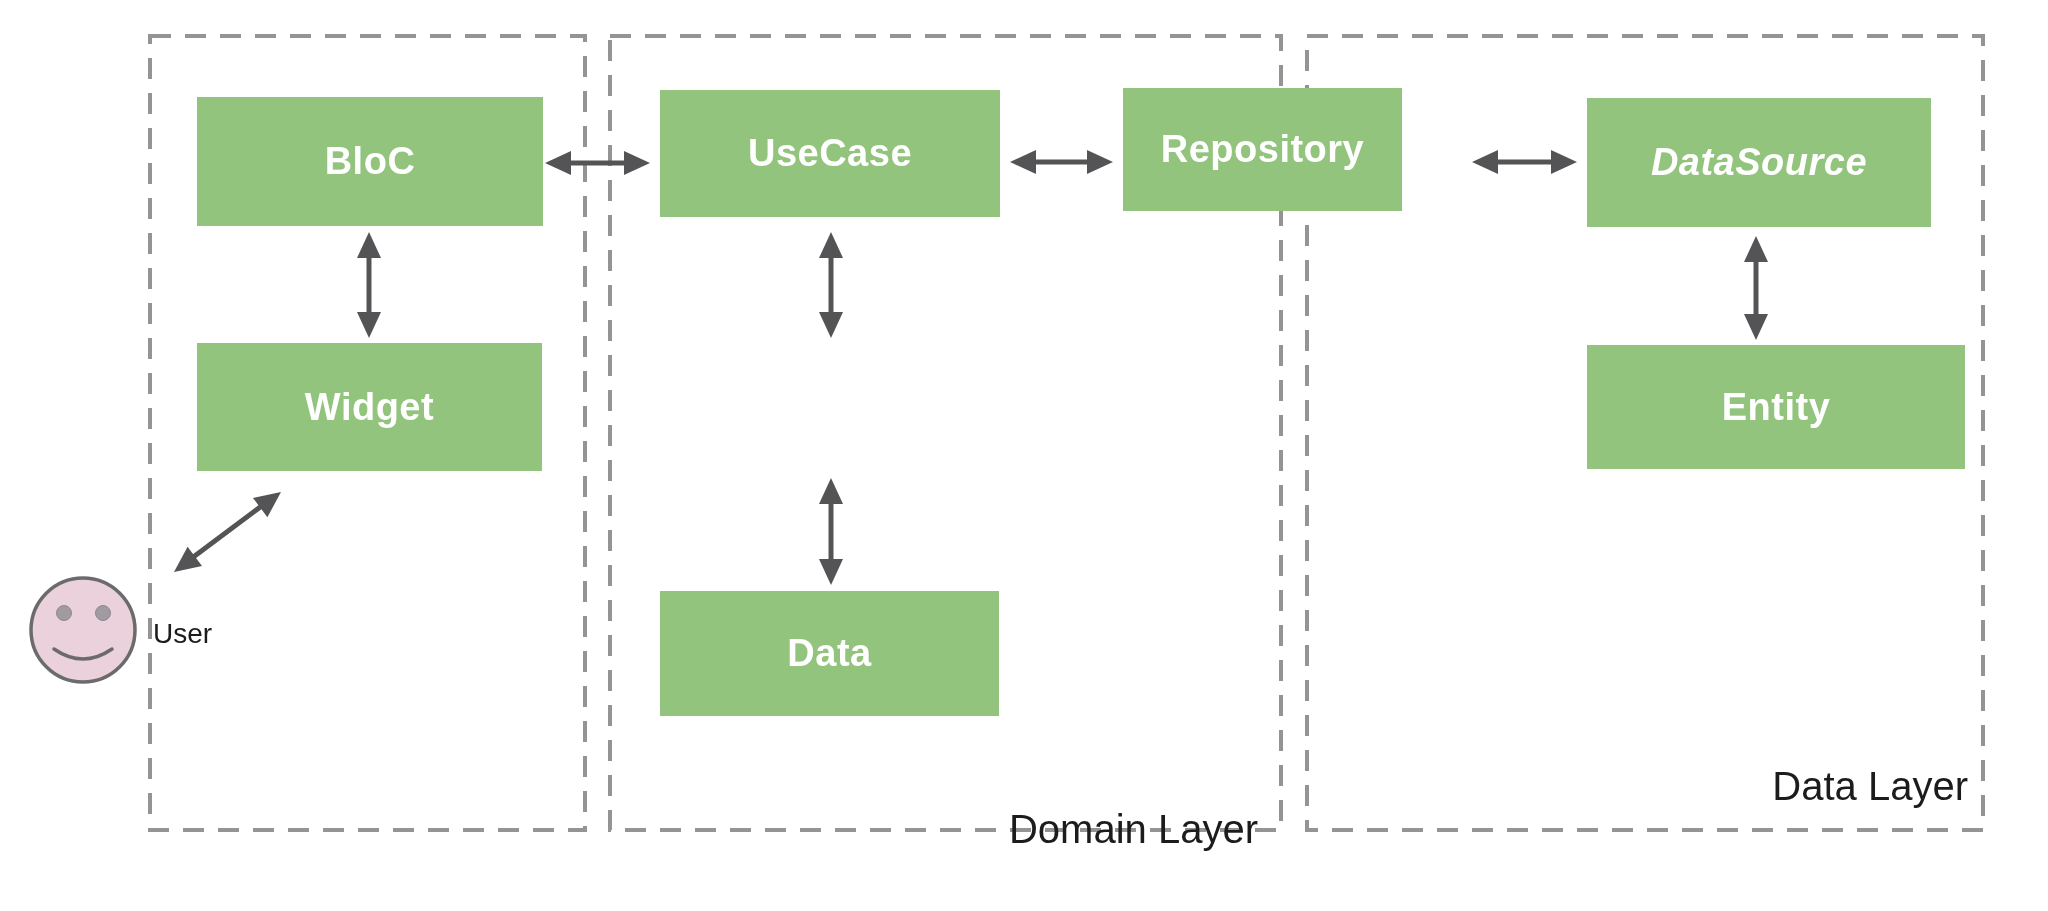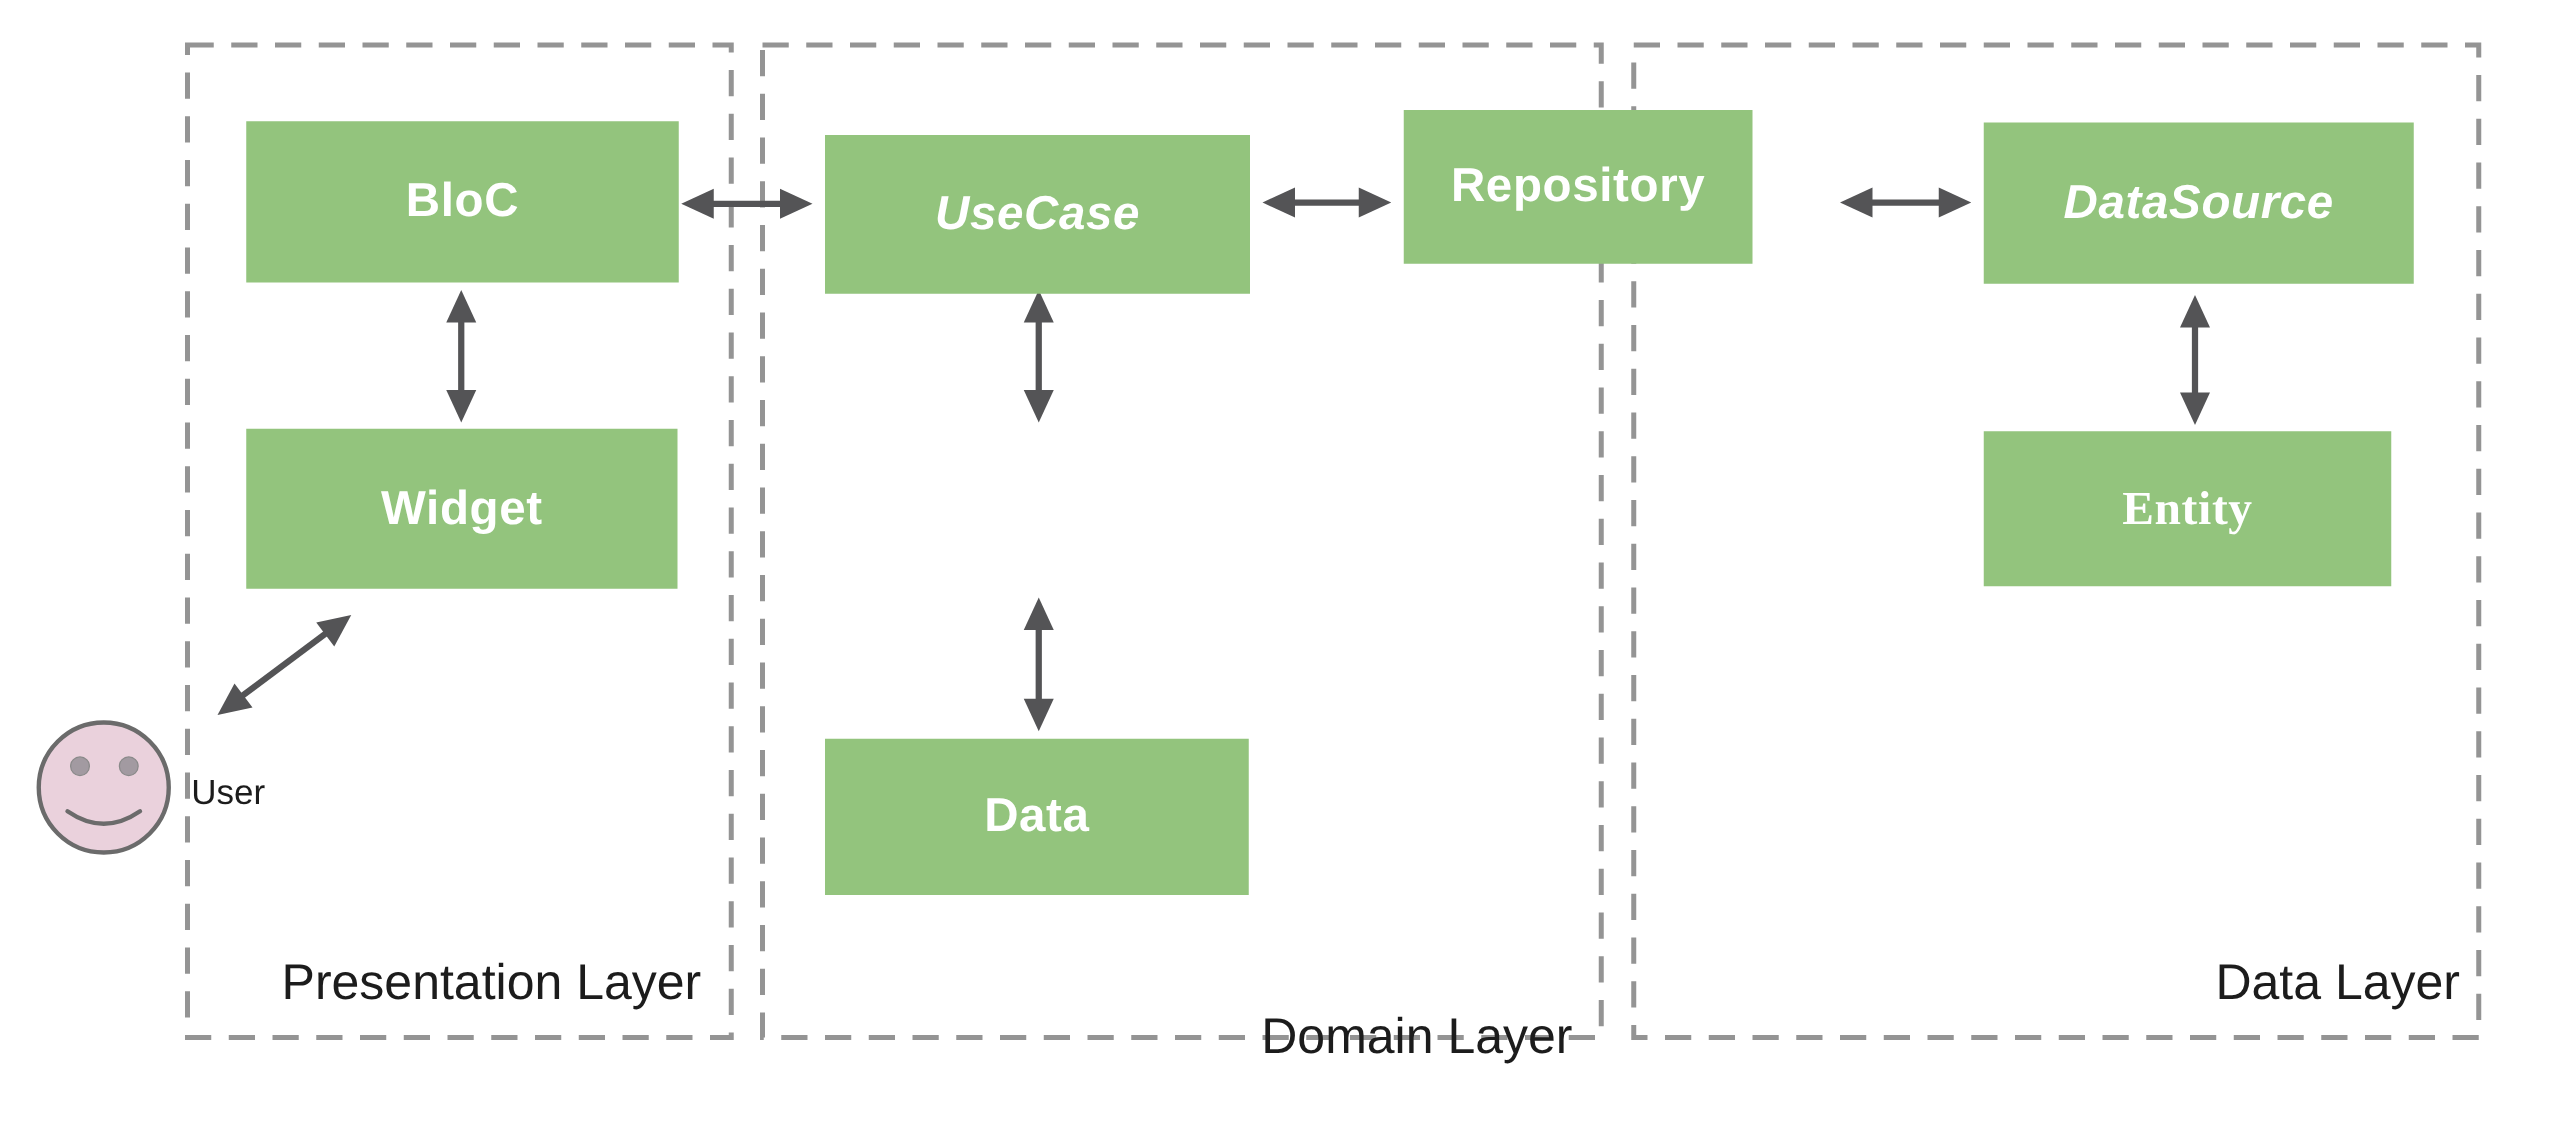--- a/index.html
+++ b/index.html
@@ -108,32 +108,31 @@
       <circle cx="64" cy="613" r="7.5" fill="#a29aa1" stroke="#8a8a8a" stroke-width="1"></circle>
       <circle cx="103" cy="613" r="7.5" fill="#a29aa1" stroke="#8a8a8a" stroke-width="1"></circle>
       <path d="M 54 649 Q 83 669 112 649" fill="none" stroke="#6b6b6b" stroke-width="3.5" stroke-linecap="round"></path>
     </g>
   </svg>
 
   <div class="node" style="left:197px; top:97px;  width:346px; height:129px;">BloC</div>
 
   <div class="node" style="left:197px; top:343px; width:345px; height:128px;">Widget</div>
 
-  <div class="node" style="left:660px; top:108px; width:340px; height:127px;font-style:italic;">UseCase</div>
+  <div class="node" style="left:660px; top:90px; width:340px; height:127px;">UseCase</div>
 
 
   <div class="node" style="left:660px; top:591px; width:339px; height:125px;">Data</div>
 
   <div class="node" style="left:1123px; top:88px; width:279px; height:123px;">Repository</div>
 
   <div class="node" style="left:1587px; top:98px; width:344px; height:129px;font-style:italic;">DataSource</div>
 
-  <div class="node" style="left:1587px; top:345px; width:326px; height:124px;font-family:Liberation Serif, serif;">Entity</div>
+  <div class="node" style="left:1587px; top:345px; width:378px; height:124px;">Entity</div>
 
-  <div class="layer-label" style="left:150px; top:762px; width:411px;">Presentation Layer</div>
 
   <div class="layer-label" style="left:610px; top:762px; width:648px;margin-top:43px;">Domain Layer</div>
 
   <div class="layer-label" style="left:1307px; top:762px; width:661px;">Data Layer</div>
 
   <div class="actor-label" style="left:153px; top:610px;">User</div>
 
 </div>
 
 </body></html>

